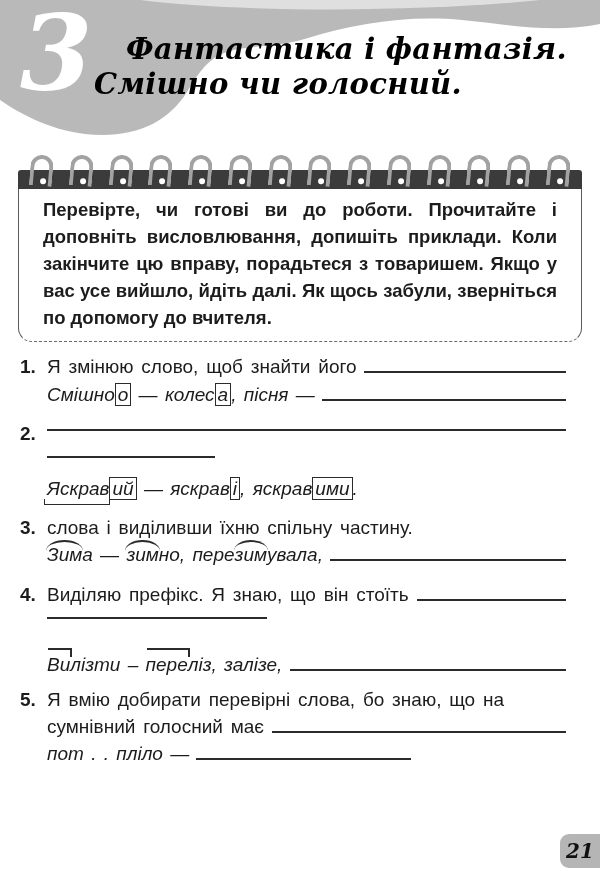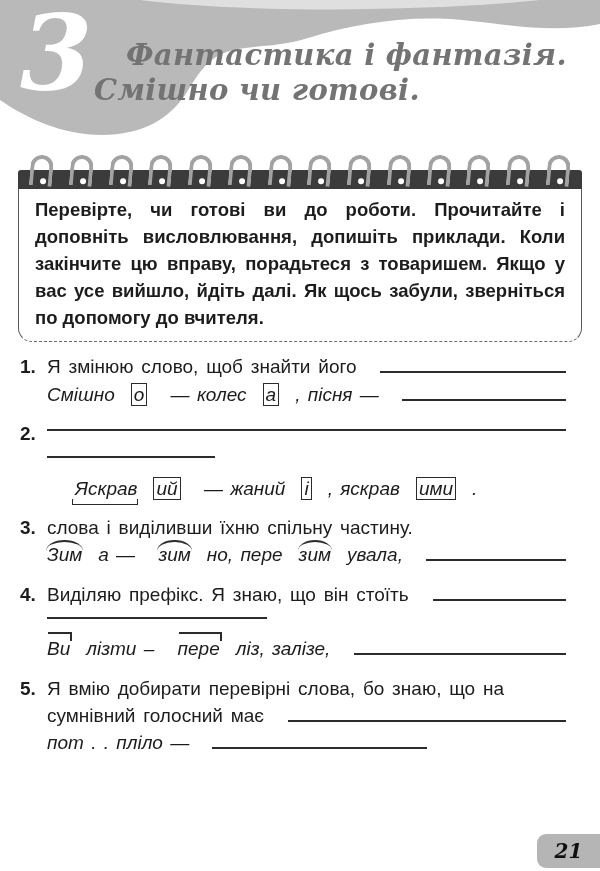--- a/index.html
+++ b/index.html
@@ -16,94 +16,94 @@
   .wave-svg{position:absolute;left:0;top:0;width:600px;height:140px;display:block;}
   .wave-fill{fill:var(--wave);}
   .chapter-num{
     position:absolute;left:20px;top:2px;
     font-family:"DejaVu Serif",serif;font-style:italic;font-weight:700;
     font-size:104px;line-height:1;color:#fff;
   }
   .title{
     position:absolute;left:76px;top:32px;
     font-family:"DejaVu Serif",serif;font-style:italic;font-weight:700;
-    font-size:29px;line-height:35px;letter-spacing:.3px;color:#737373;margin-top:6px;
+    font-size:29px;line-height:35px;letter-spacing:.3px;color:#000000;
   }
   .title .t0{padding-left:50px;}
   .title .t1{padding-left:18px;}
   
   .notebook{position:relative;margin:30px 18px 0;}
   .nb-bar{position:relative;height:19px;background:var(--bar);border-radius:3px 3px 0 0;}
   .rings{position:absolute;left:12px;right:12px;top:-15px;height:0;display:flex;justify-content:space-between;z-index:2;}
   .ring{
     position:relative;width:23px;height:31px;
     border:4px solid var(--ring);border-bottom:none;border-radius:12px 12px 0 0;
     transform:rotate(5deg);
   }
   .ring::after{
     content:"";position:absolute;right:2px;bottom:2px;width:6px;height:6px;
     border-radius:50%;background:#fff;
   }
   .nb-body{
     border:1.5px solid #595959;border-top:none;
     border-bottom-style:dashed;border-bottom-color:#6a6a6a;
     border-radius:0 0 14px 14px;
-    padding:7px 16px 10px;
+    padding:7px 24px 10px;
     font-weight:bold;font-size:18.5px;line-height:27px;text-align:justify;
   }
   
   .exercises{margin:14px 34px 0 20px;}
   .item{position:relative;padding-left:27px;margin-bottom:13px;font-size:19px;}
   .num{position:absolute;left:0;top:0;font-weight:bold;}
-  .line{display:flex;align-items:baseline;min-height:27px;gap:16px;}
+  .line{display:flex;align-items:baseline;min-height:27px;}
   .line span{white-space:pre;}
   .seg-x{word-spacing:2.5px;}
   .seg-i,.seg-b,.root,.pre,.stem{font-style:italic;word-spacing:2px;}
   .seg-b{border:1.5px solid #2b2b2b;padding:0 2px;line-height:21px;}
   .blank{
     flex:1 1 60px;min-width:40px;height:8px;margin-bottom:-5px;
     border-bottom:2px solid #2b2b2b;
   }
   .root{position:relative;}
   .root::before{
     content:"";position:absolute;left:-1px;right:-1px;top:-4px;height:9px;
     border-top:2px solid #2b2b2b;border-radius:50% 50% 0 0 / 100% 100% 0 0;
   }
-  .pre{position:relative;}
+  .pre{position:relative;margin-top:16px;}
   .pre::before{
     content:"";position:absolute;left:1px;right:-2px;top:-6px;height:7px;
     border-top:2px solid #2b2b2b;border-right:2px solid #2b2b2b;
   }
-  .stem{position:relative;margin-left:28px;}
+  .stem{position:relative;}
   .stem::after{
     content:"";position:absolute;left:-3px;right:-1px;bottom:-5px;height:5px;
     border:1.5px solid #2b2b2b;border-top:none;
   }
   
   .page-tab{
-    position:absolute;right:0;bottom:3px;width:63px;height:34px;
+    position:absolute;right:0;bottom:3px;width:40px;height:34px;
     background:var(--tab);border-radius:9px 0 0 9px;
     display:flex;align-items:center;justify-content:center;
   }
   .page-num{font-family:"DejaVu Serif",serif;font-style:italic;font-weight:700;font-size:20px;color:#111;}
 </style>
 </head>
 <body>
 
 <div class="sheet">
 
   <div class="header">
     <svg class="wave-svg" viewBox="0 0 600 140" aria-hidden="true">
       <path class="wave-fill" d="M0,0 H600 V24 C552,34 505,24 462,20 C405,15 355,24 308,38 C272,49 247,44 224,53 C206,60 197,76 187,92 C170,119 142,135 102,135 C62,135 26,118 0,100 Z"></path>
       <path d="M140,0 C240,13 430,12 540,0 Z" fill="#ffffff" opacity="0.55"></path>
     </svg>
     <div class="chapter-num">3</div>
     <div class="title">
       <div class="t0">Фантастика і фантазія.</div>
-      <div class="t1">Смішно чи готові.</div>
+      <div class="t1">Смішно чи голосний.</div>
     </div>
   </div>
 
   <div class="notebook">
     <div class="nb-bar">
       <div class="rings">
           <span class="ring"></span>
           <span class="ring"></span>
           <span class="ring"></span>
           <span class="ring"></span>
@@ -144,21 +144,21 @@
         <span class="num">2.</span>
         <div class="line">
           <span class="blank"></span>
         </div>
         <div class="line">
           <span class="blank" style="flex: 0 0 auto; width: 168px;"></span>
         </div>
         <div class="line">
           <span class="stem">Яскрав</span>
           <span class="seg-b">ий</span>
-          <span class="seg-i"> — жаний</span>
+          <span class="seg-i"> — яскрав</span>
           <span class="seg-b">і</span>
           <span class="seg-i">, яскрав</span>
           <span class="seg-b">ими</span>
           <span class="seg-i">.</span>
         </div>
       </div>
       <div class="item">
         <span class="num">3.</span>
         <div class="line">
           <span class="seg-x">слова і виділивши їхню спільну частину.</span>

